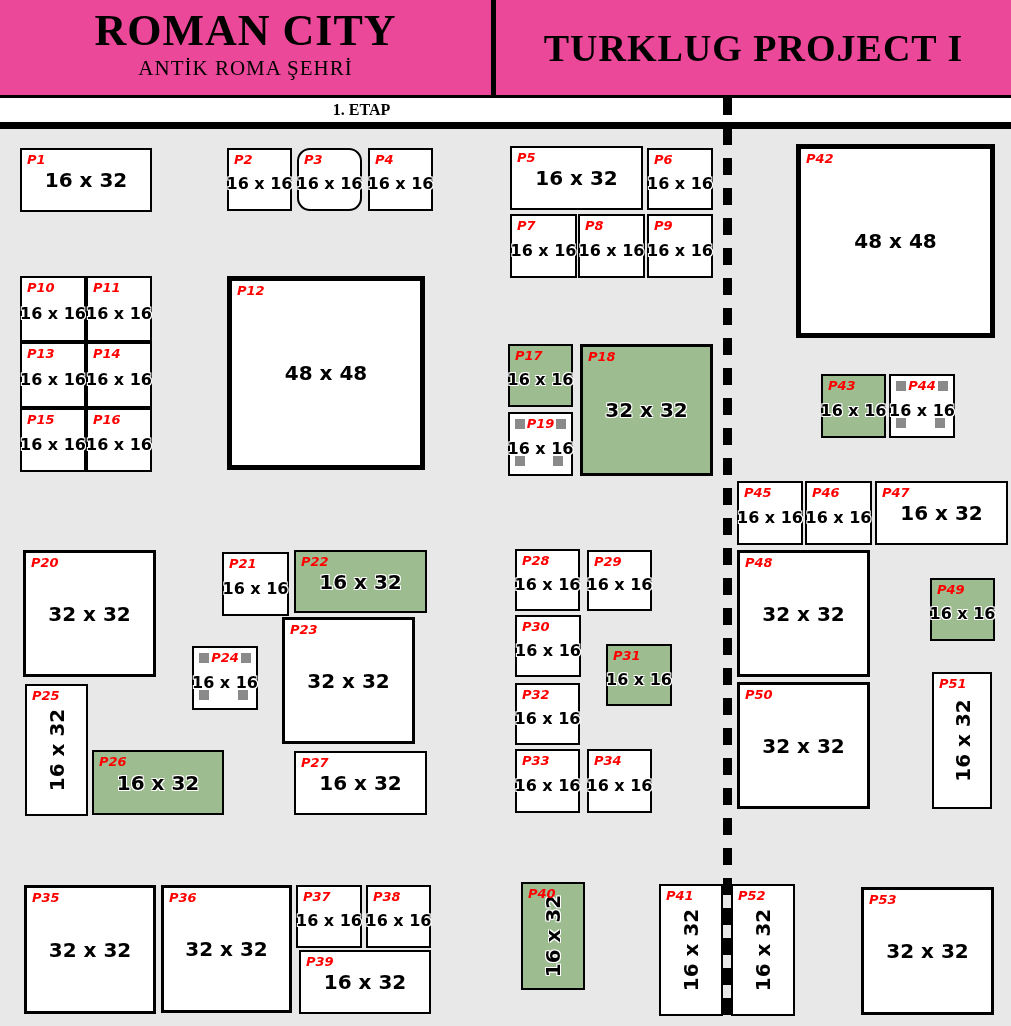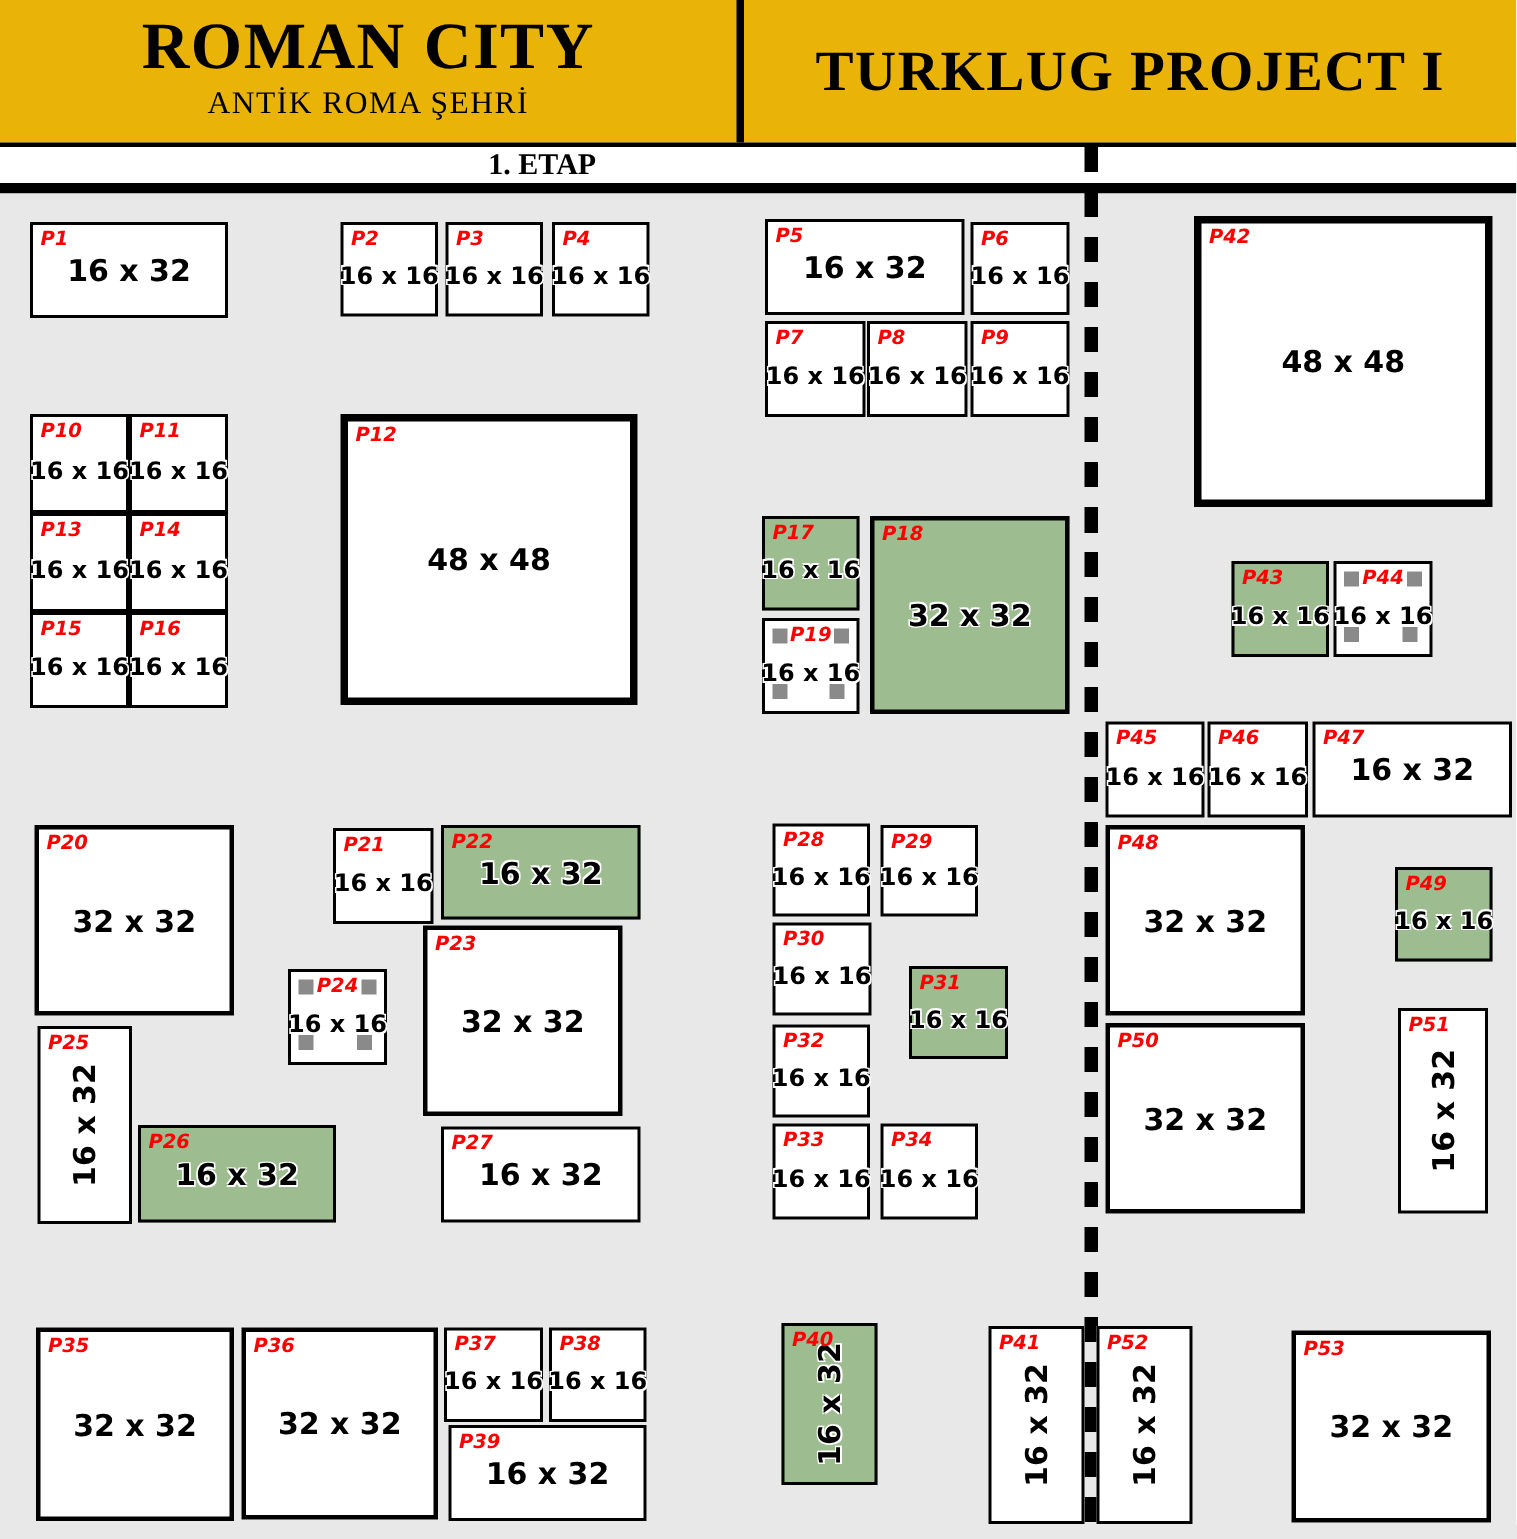--- a/index.html
+++ b/index.html
@@ -4,21 +4,21 @@
 <style>
   html,body{margin:0;padding:0;background:#ffffff;}
   #stage{
     position:relative;
     width:1011px;height:1026px;
     background:#ffffff;
     font-family:"DejaVu Sans", sans-serif;
     overflow:hidden;
   }
   
-  .header{position:absolute;left:0;top:0;width:1011px;height:95px;background:#eab308;}
+  .header{position:absolute;left:0;top:0;width:1011px;height:95px;background:#ec4899;}
   .header-left{position:absolute;left:0;top:0;width:491px;height:95px;text-align:center;}
   .main-title{
     font-family:"Liberation Serif", serif;font-weight:bold;
     font-size:44px;line-height:50px;letter-spacing:1px;color:#000;margin-top:6px;
   }
   .sub-title{
     font-family:"Liberation Serif", serif;font-weight:normal;
     font-size:21px;line-height:24px;letter-spacing:1px;color:#000;
   }
   .header-vline{position:absolute;left:491px;top:0;width:5px;height:95px;background:#000;}
@@ -27,21 +27,21 @@
     display:flex;align-items:center;justify-content:center;
   }
   .project-title{
     font-family:"Liberation Serif", serif;font-weight:bold;
     font-size:38px;letter-spacing:1px;color:#000;
   }
   .hline-thin{position:absolute;left:0;top:95px;width:1011px;height:3px;background:#000;}
   .etap-strip{position:absolute;left:0;top:98px;width:1011px;height:24px;background:#ffffff;}
   .etap-label{
     position:absolute;top:0;height:24px;display:flex;align-items:center;justify-content:center;
-    font-family:"Liberation Serif", serif;font-weight:bold;font-size:20px;color:#000;
+    font-family:"Liberation Serif", serif;font-weight:bold;font-size:16px;color:#000;
   }
   .etap-1{left:0;width:723px;}
   .etap-2{left:732px;width:279px;}
   .hline-thick{position:absolute;left:0;top:122px;width:1011px;height:7px;background:#000;}
   
   .map-area{position:absolute;left:0;top:129px;width:1011px;height:897px;background:#e8e8e8;}
   .dashed-divider{
     position:absolute;left:723px;top:98px;width:9px;height:928px;
     background:repeating-linear-gradient(180deg,#000 0 17px,transparent 17px 30px);
     z-index:1;
@@ -105,21 +105,21 @@
 
   <div>
       <div class="plot b-thin big" style="left: 20px; top: 148px; width: 132px; height: 64px;">
         <span class="plot-label">P1</span>
         <div class="plot-size">16 x 32</div>
       </div>
       <div class="plot b-thin" style="left: 227px; top: 148px; width: 65px; height: 63px;">
         <span class="plot-label">P2</span>
         <div class="plot-size">16 x 16</div>
       </div>
-      <div class="plot b-thin" style="left: 297px; top: 148px; width: 65px; height: 63px;">
+      <div class="plot b-thin" style="left: 297px; top: 148px; width: 65px; height: 63px; border-radius: 13px;">
         <span class="plot-label">P3</span>
         <div class="plot-size">16 x 16</div>
       </div>
       <div class="plot b-thin" style="left: 368px; top: 148px; width: 65px; height: 63px;">
         <span class="plot-label">P4</span>
         <div class="plot-size">16 x 16</div>
       </div>
       <div class="plot b-thin big" style="left: 510px; top: 146px; width: 133px; height: 64px;">
         <span class="plot-label">P5</span>
         <div class="plot-size">16 x 32</div>

